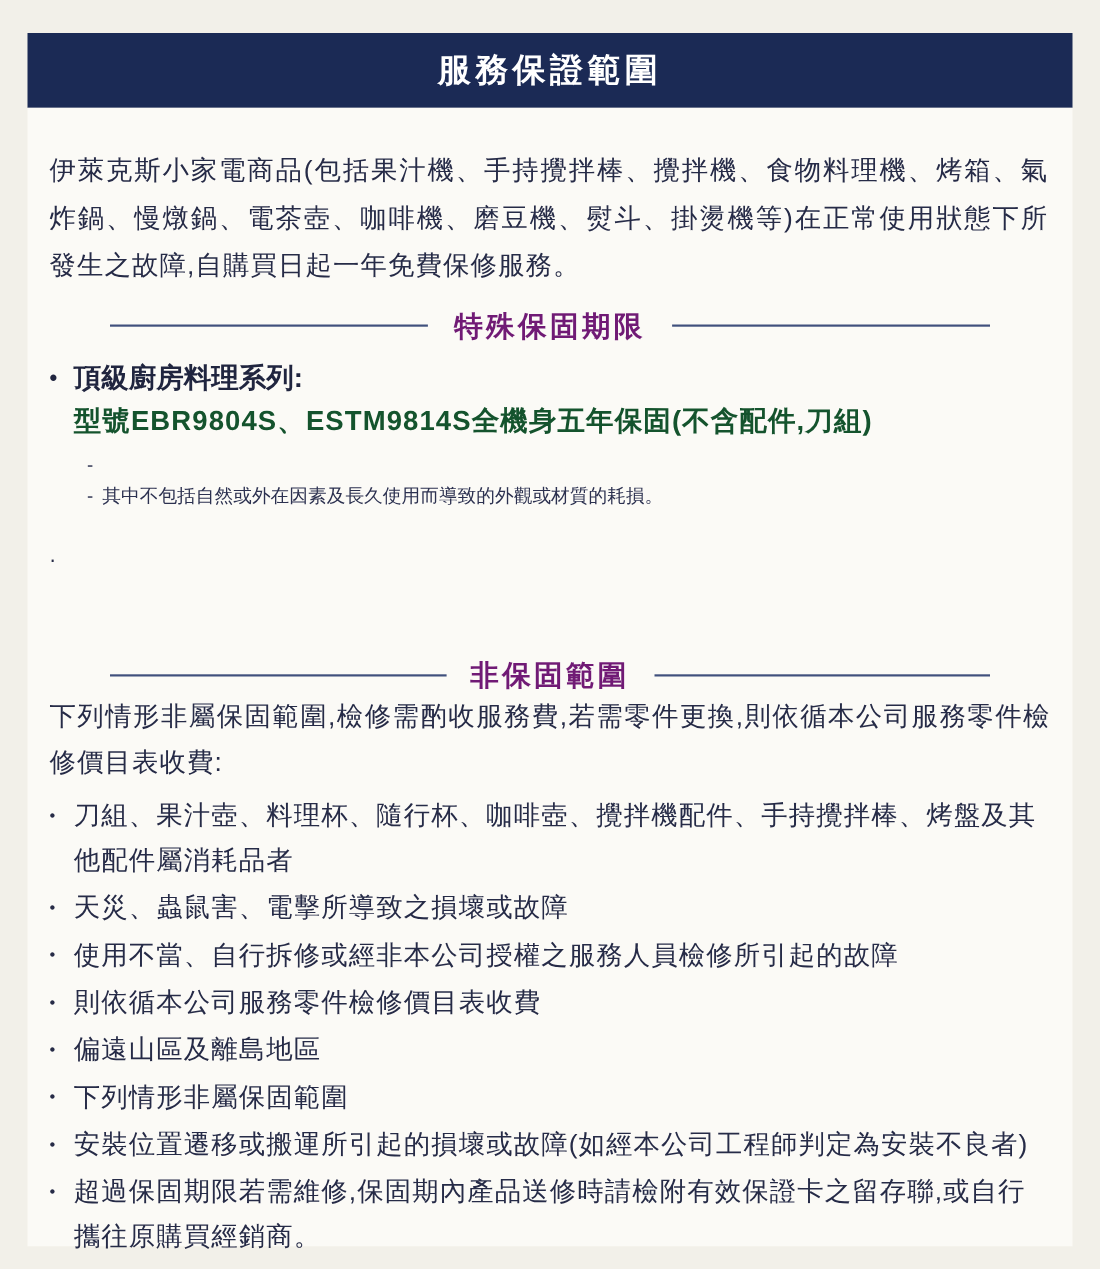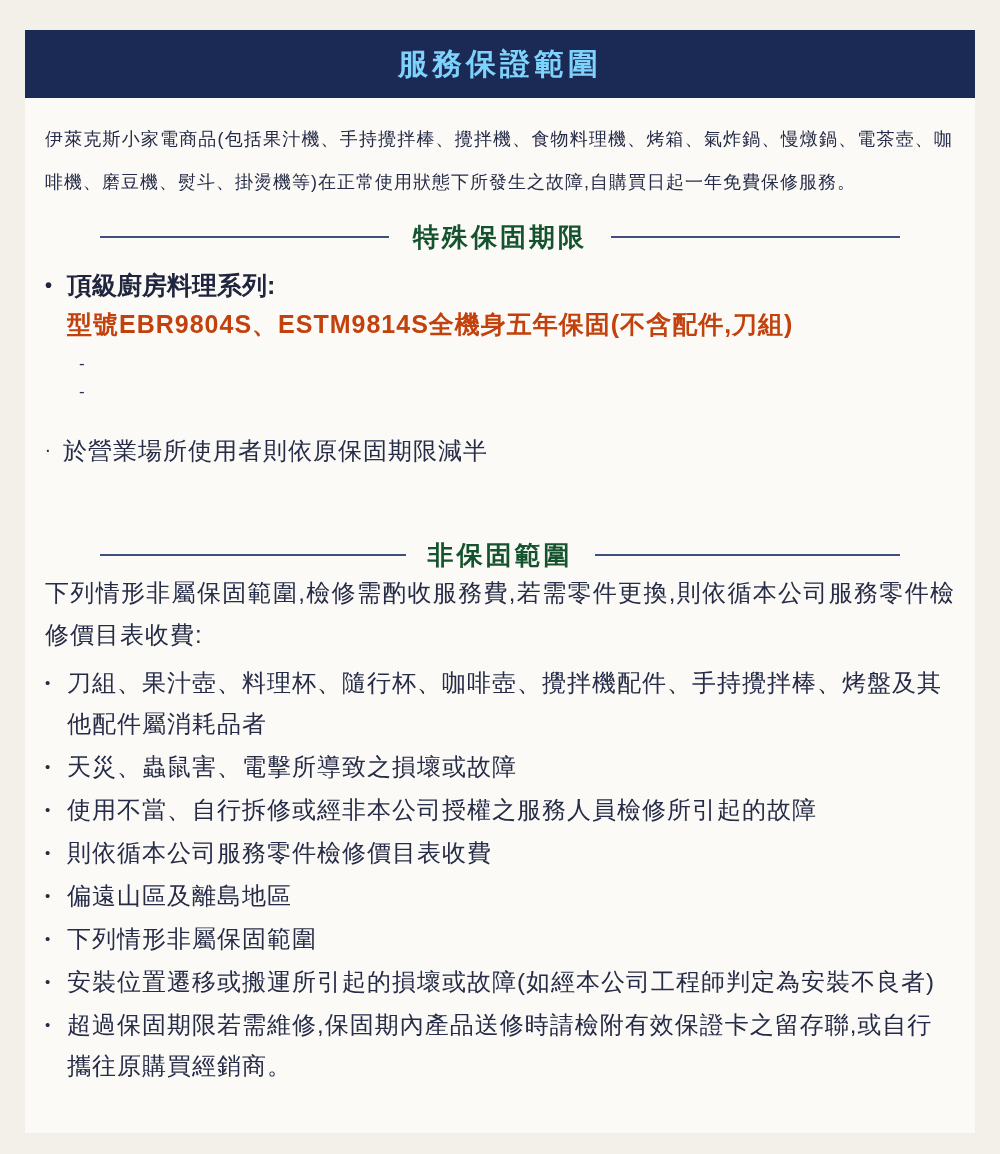--- a/index.html
+++ b/index.html
@@ -13,56 +13,56 @@
   }
   .header-bar {
     margin: 30px 25px 0 25px;
     height: 68px;
     background: #1b2a55;
     display: flex;
     align-items: center;
     justify-content: center;
   }
   .header-bar h1 {
-    color: #7dd3fc;
+    color: #ffffff;
     font-size: 30px;
     font-weight: bold;
     letter-spacing: 4px;
   }
   .card {
     margin: 0 25px;
     height: 1035px;
     background: #fbfaf6;
     padding: 14px 20px 20px 20px;
   }
   .intro {
-    margin-top: 6px;
+    margin-top: 22px;
     width: 908px;
-    font-size: 18px;
+    font-size: 24px;
     line-height: 43px;
     letter-spacing: 1px;
     text-align: justify;
   }
   .divider {
     margin-top: 16px;
     padding: 0 55px;
     display: flex;
     align-items: center;
     gap: 24px;
     height: 34px;
   }
   .divider .line {
     flex: 1;
     height: 2px;
     background: #40507d;
   }
   .divider .divider-title {
     font-size: 26px;
     font-weight: bold;
-    color: #14532d;
+    color: #701a75;
     letter-spacing: 3px;
   }
   .row {
     display: flex;
     align-items: flex-start;
   }
   .marker {
     width: 22px;
     flex: 0 0 22px;
     text-align: left;
@@ -73,21 +73,21 @@
     font-weight: bold;
     line-height: 34px;
     color: #20253f;
   }
   .series-row .marker { font-size: 20px; line-height: 34px; }
   .model-line {
     margin: 4px 0 0 22px;
     font-size: 25px;
     font-weight: bold;
     line-height: 36px;
-    color: #c2410c;
+    color: #14532d;
     letter-spacing: 1px;
   }
   .subnotes {
     margin: 8px 0 0 34px;
     font-size: 17px;
     line-height: 28px;
     color: #2c3150;
   }
   .subnote { display: flex; }
   .subnote .dash { flex: 0 0 14px; }
@@ -144,26 +144,26 @@
   </div>
 
   <div class="model-line">型號EBR9804S、ESTM9814S全機身五年保固(不含配件,刀組)</div>
 
   <div class="subnotes">
     <div class="subnote">
       <span class="dash">-</span>
     </div>
     <div class="subnote">
       <span class="dash">-</span>
+      <span>其中不包括自然或外在因素及長久使用而導致的外觀或材質的耗損。</span>
     </div>
   </div>
 
   <div class="row business-row">
     <span class="marker">‧</span>
-    <span>於營業場所使用者則依原保固期限減半</span>
   </div>
 
   <div class="divider divider-2">
     <span class="line"></span>
     <span class="divider-title">非保固範圍</span>
     <span class="line"></span>
   </div>
 
   <p class="nw-intro">下列情形非屬保固範圍,檢修需酌收服務費,若需零件更換,則依循本公司服務零件檢修價目表收費:</p>
 

